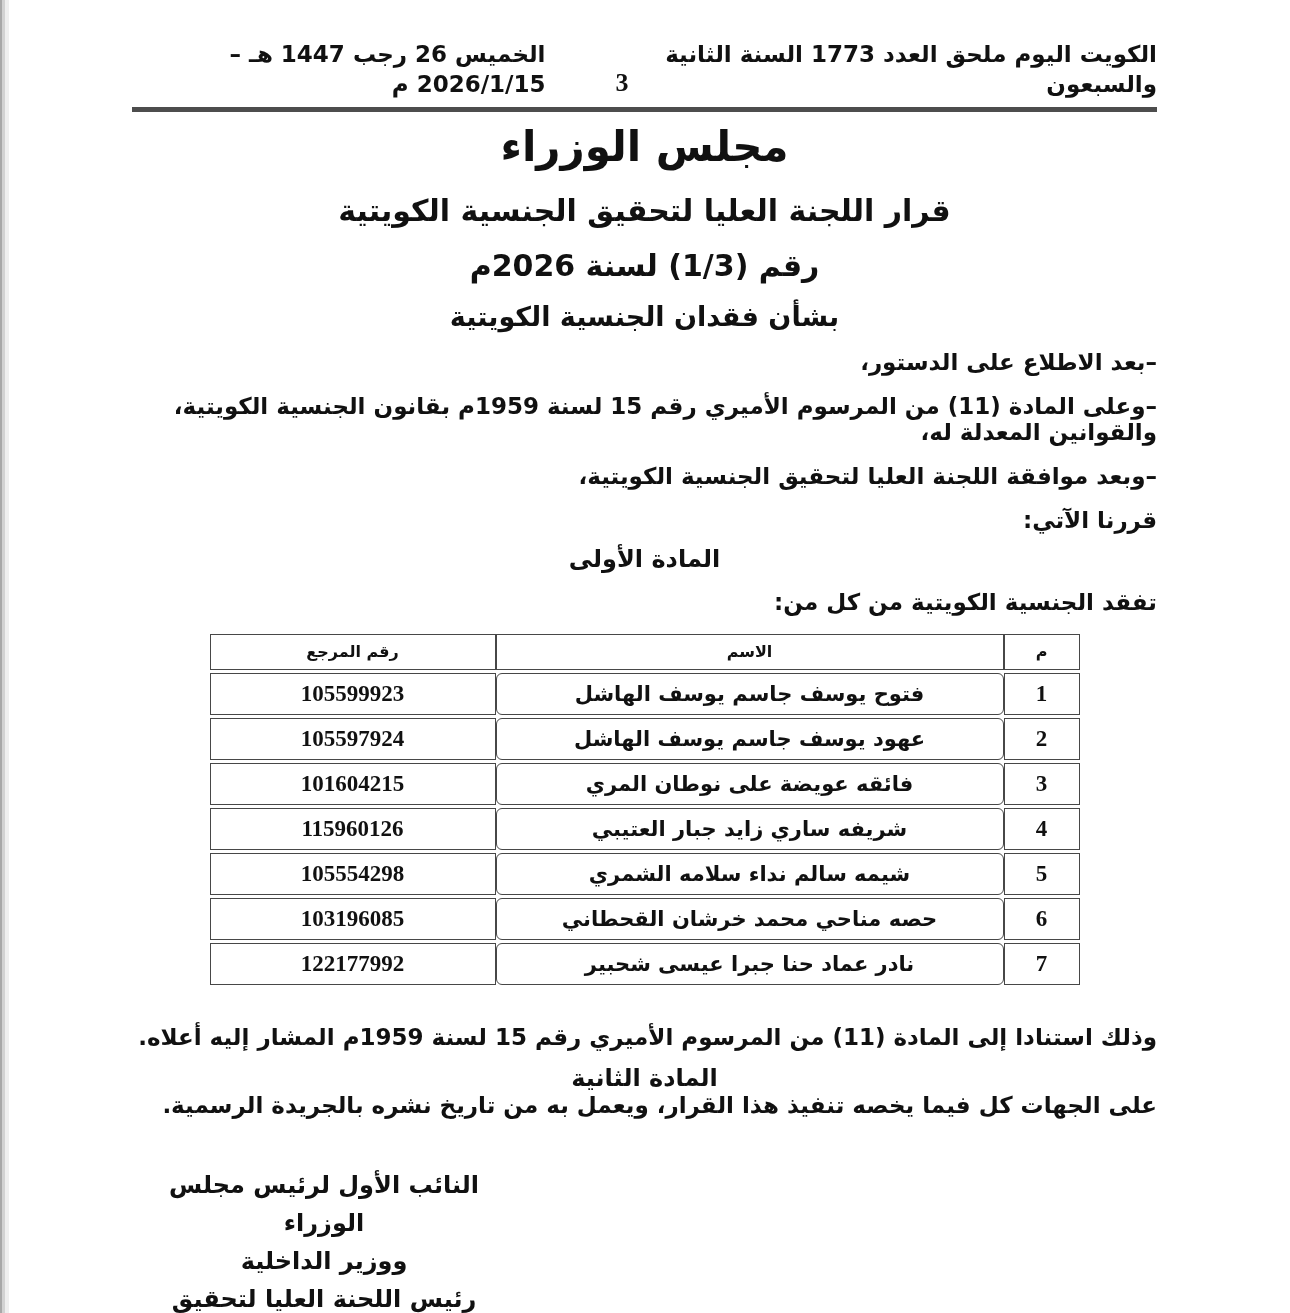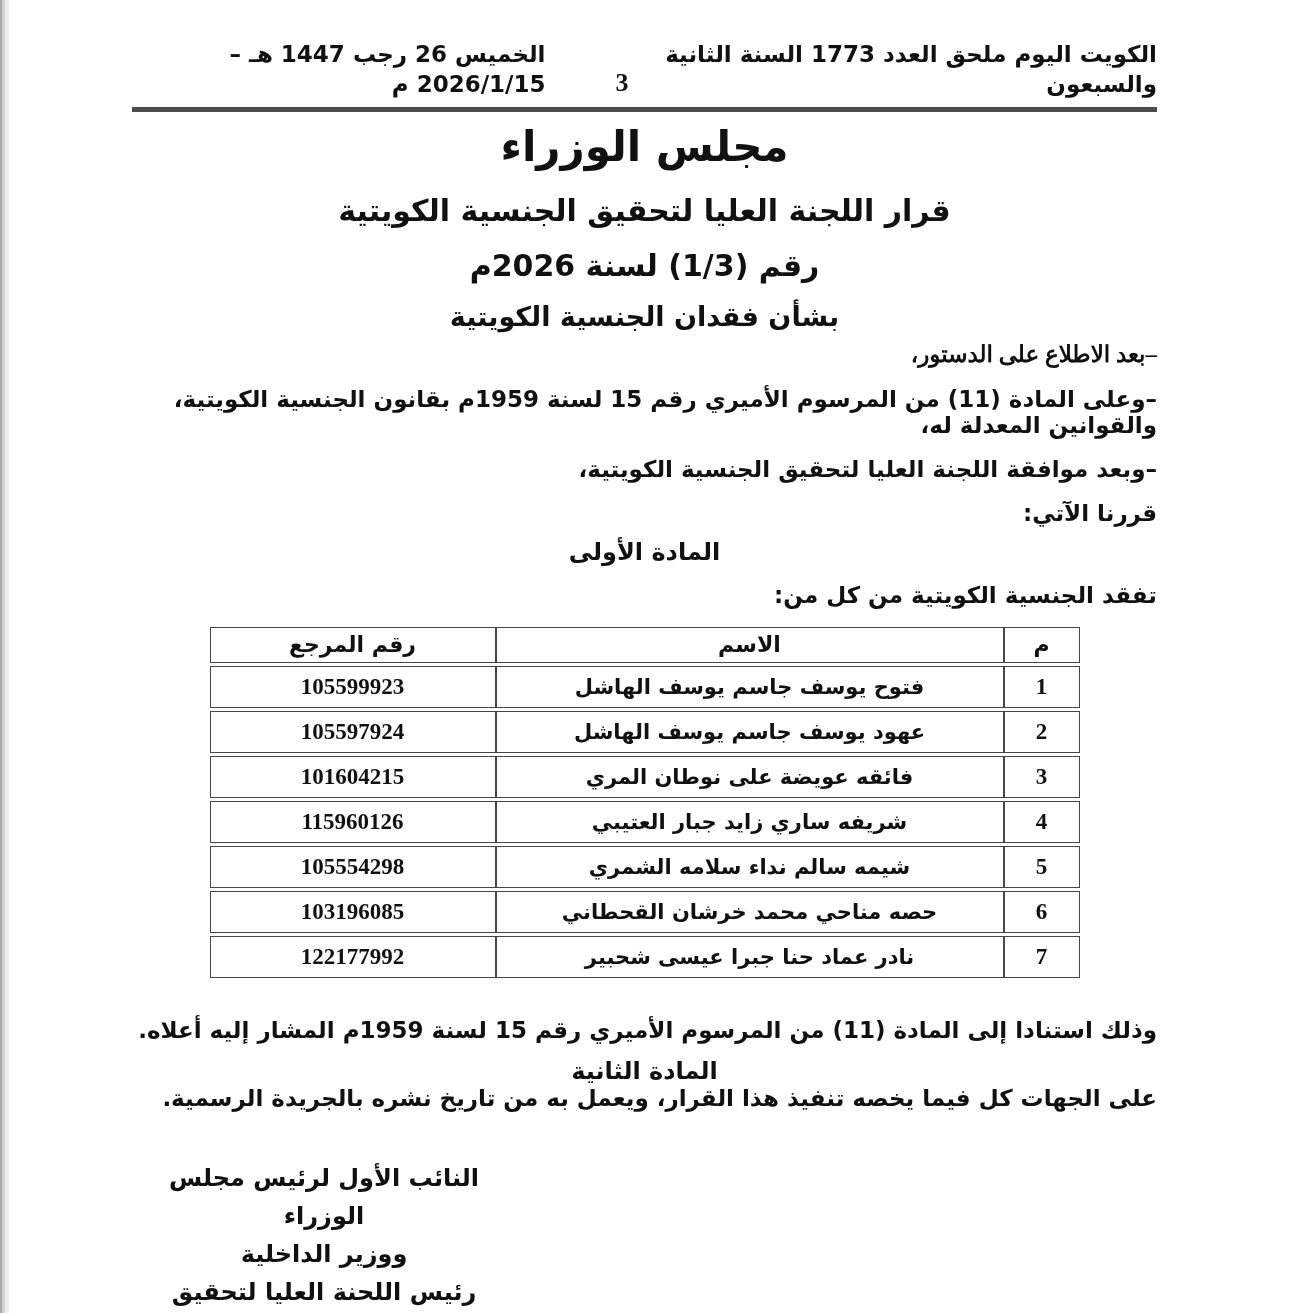--- a/index.html
+++ b/index.html
@@ -34,42 +34,42 @@
     border-bottom: 2px solid #4d4d4d;
   }
   
   .title-block { text-align: center; }
   .t-authority { font-size: 42px; margin-top: 10px; }
   .t-decision  { font-size: 30px; margin-top: 22px; }
   .t-number    { font-size: 30px; margin-top: 20px; }
   .t-subject   { font-size: 27px; margin-top: 18px; }
   
   .para { font-size: 23px; text-align: right; }
-  .preamble-1 { margin-top: 9px; font-family: Liberation Serif, serif; }
+  .preamble-1 { margin-top: 17px; }
   .preamble-2 { margin-top: 18px; }
   .preamble-3 { margin-top: 18px; }
   .decide     { margin-top: 18px; }
   .article-heading { text-align: center; font-size: 24px; margin-top: 12px; }
   .table-intro { margin-top: 16px; }
   
   table.names {
     width: 870px; margin: 16px auto 0 auto;
     border-collapse: separate; border-spacing: 0 3px;
     table-layout: fixed;
   }
   table.names th, table.names td {
     border: 1.6px solid #474747;
     text-align: center; vertical-align: middle;
     height: 42px; padding: 1px 6px;
   }
-  table.names th { font-size: 22px; height: 36px; }
+  table.names th { font-size: 16px; height: 36px; }
   col.c-index { width: 76px; }
   col.c-name  { width: 508px; }
   col.c-ref   { width: 286px; }
-  td.cell-name { font-size: 21px; }
+  td.cell-name { font-size: 21px; border-radius: 6px; }
   td.cell-ref, td.cell-index {
     font-family: "Liberation Serif", "DejaVu Serif", serif;
     font-size: 23px;
   }
   
   .basis { margin-top: 36px; }
   .article-two-heading { margin-top: 14px; }
   .exec { }
   
   .signature-block {

